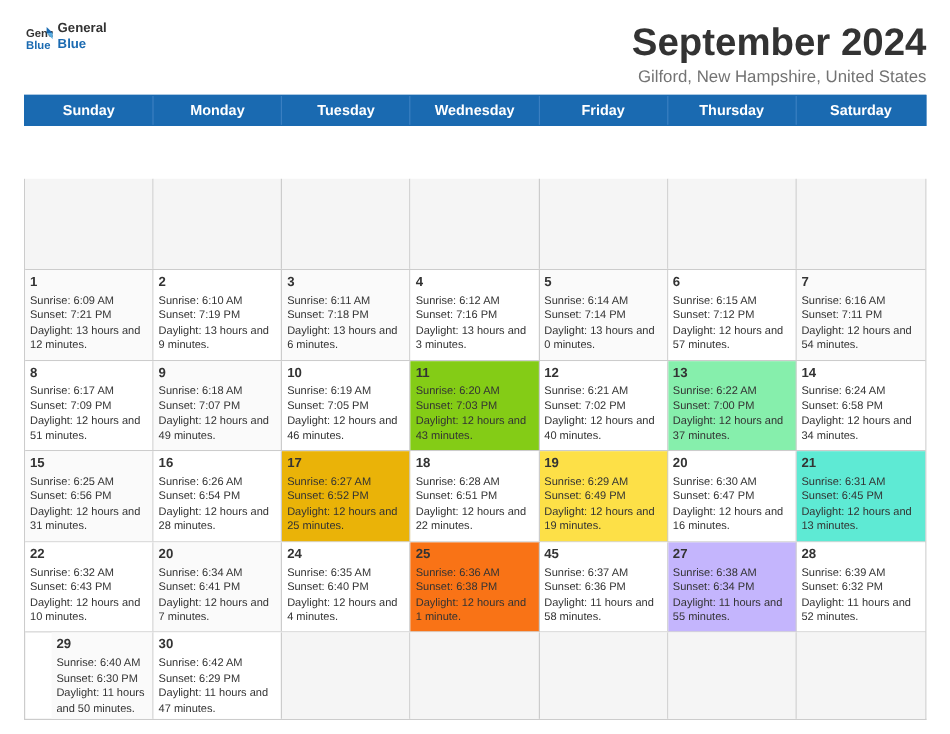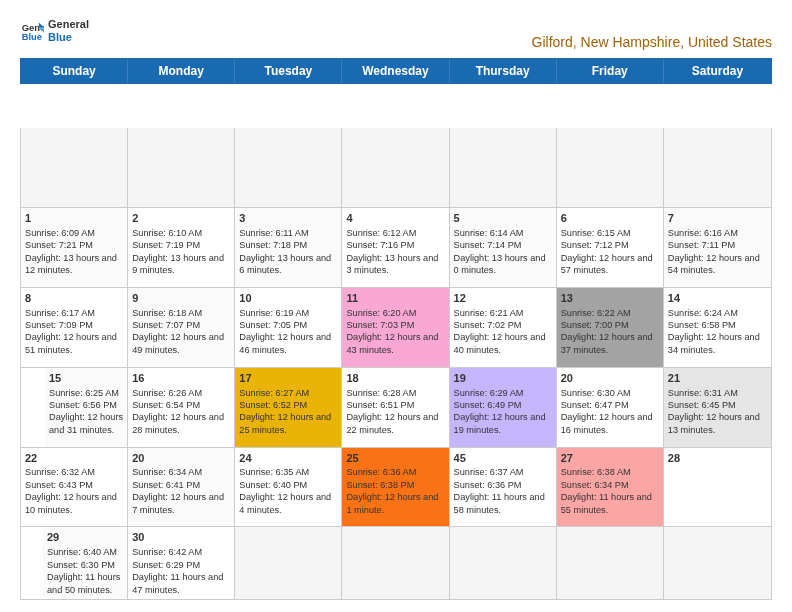--- a/index.html
+++ b/index.html
@@ -36,22 +36,22 @@
       text-align: right;
     }
     .month-title {
       font-size: 32px;
       font-weight: bold;
       color: #333;
       line-height: 1.1;
     }
     .location {
       font-size: 14px;
-      color: #a16207;
-      margin-top: 16px;
+      color: #737373;
+      margin-top: 2px;
       text-align: right;
     }
     .calendar {
       flex: 1;
       display: flex;
       flex-direction: column;
       gap: 44px;
     }
     .cal-header {
       display: grid;
@@ -120,32 +120,33 @@
         <text x="2" y="25" font-size="11" font-weight="bold" fill="#1a6ab1">Blue</text>
         <polygon points="22,4 28,10 22,10" fill="#1a6ab1"></polygon>
         <polygon points="22,10 28,10 28,16" fill="#5aace0"></polygon>
       </svg>
       <div>
         <div style="font-size:11px;font-weight:bold;color:#333;line-height:1.2;">General</div>
         <div style="font-size:11px;font-weight:bold;color:#1a6ab1;line-height:1.2;">Blue</div>
       </div>
     </div>
     <div class="title-block">
+      <div class="month-title">September 2024</div>
       <div class="location">Gilford, New Hampshire, United States</div>
     </div>
   </div>
 
   <div class="calendar">
     <div class="cal-header">
       <div class="cal-header-cell">Sunday</div>
       <div class="cal-header-cell">Monday</div>
       <div class="cal-header-cell">Tuesday</div>
       <div class="cal-header-cell">Wednesday</div>
+      <div class="cal-header-cell">Friday</div>
       <div class="cal-header-cell">Thursday</div>
-      <div class="cal-header-cell">Friday</div>
       <div class="cal-header-cell">Saturday</div>
     </div>
     <div class="cal-body" id="cal-body">
     <div class="cal-week">
           <div class="cal-cell empty"></div>
           <div class="cal-cell empty"></div>
           <div class="cal-cell empty"></div>
           <div class="cal-cell empty"></div>
           <div class="cal-cell empty"></div>
           <div class="cal-cell empty"></div>
@@ -187,63 +188,63 @@
             <div>Sunrise: 6:17 AM<br>Sunset: 7:09 PM<br>Daylight: 12 hours and 51 minutes.</div>
           </div>
           <div class="cal-cell" style="background: rgb(250, 250, 250);">
             <span class="day-num">9</span>
             <div>Sunrise: 6:18 AM<br>Sunset: 7:07 PM<br>Daylight: 12 hours and 49 minutes.</div>
           </div>
           <div class="cal-cell">
             <span class="day-num">10</span>
             <div>Sunrise: 6:19 AM<br>Sunset: 7:05 PM<br>Daylight: 12 hours and 46 minutes.</div>
           </div>
-          <div class="cal-cell" style="background: #f9a8d4;">
+          <div class="cal-cell" style="background: #84cc16;">
             <span class="day-num">11</span>
             <div>Sunrise: 6:20 AM<br>Sunset: 7:03 PM<br>Daylight: 12 hours and 43 minutes.</div>
           </div>
           <div class="cal-cell">
             <span class="day-num">12</span>
             <div>Sunrise: 6:21 AM<br>Sunset: 7:02 PM<br>Daylight: 12 hours and 40 minutes.</div>
           </div>
-          <div class="cal-cell" style="background: #a3a3a3;">
+          <div class="cal-cell" style="background: #86efac;">
             <span class="day-num">13</span>
             <div>Sunrise: 6:22 AM<br>Sunset: 7:00 PM<br>Daylight: 12 hours and 37 minutes.</div>
           </div>
           <div class="cal-cell">
             <span class="day-num">14</span>
             <div>Sunrise: 6:24 AM<br>Sunset: 6:58 PM<br>Daylight: 12 hours and 34 minutes.</div>
           </div>
         </div>
         <div class="cal-week">
-          <div class="cal-cell" style="background: rgb(250, 250, 250); margin-left: 24px;">
+          <div class="cal-cell" style="background: rgb(250, 250, 250);">
             <span class="day-num">15</span>
             <div>Sunrise: 6:25 AM<br>Sunset: 6:56 PM<br>Daylight: 12 hours and 31 minutes.</div>
           </div>
           <div class="cal-cell">
             <span class="day-num">16</span>
             <div>Sunrise: 6:26 AM<br>Sunset: 6:54 PM<br>Daylight: 12 hours and 28 minutes.</div>
           </div>
           <div class="cal-cell" style="background: #eab308;">
             <span class="day-num">17</span>
             <div>Sunrise: 6:27 AM<br>Sunset: 6:52 PM<br>Daylight: 12 hours and 25 minutes.</div>
           </div>
           <div class="cal-cell">
             <span class="day-num">18</span>
             <div>Sunrise: 6:28 AM<br>Sunset: 6:51 PM<br>Daylight: 12 hours and 22 minutes.</div>
           </div>
-          <div class="cal-cell" style="background: #c4b5fd;">
+          <div class="cal-cell" style="background: #fde047;">
             <span class="day-num">19</span>
             <div>Sunrise: 6:29 AM<br>Sunset: 6:49 PM<br>Daylight: 12 hours and 19 minutes.</div>
           </div>
           <div class="cal-cell">
             <span class="day-num">20</span>
             <div>Sunrise: 6:30 AM<br>Sunset: 6:47 PM<br>Daylight: 12 hours and 16 minutes.</div>
           </div>
-          <div class="cal-cell" style="background: #e5e5e5;">
+          <div class="cal-cell" style="background: #5eead4;">
             <span class="day-num">21</span>
             <div>Sunrise: 6:31 AM<br>Sunset: 6:45 PM<br>Daylight: 12 hours and 13 minutes.</div>
           </div>
         </div>
         <div class="cal-week">
           <div class="cal-cell">
             <span class="day-num">22</span>
             <div>Sunrise: 6:32 AM<br>Sunset: 6:43 PM<br>Daylight: 12 hours and 10 minutes.</div>
           </div>
           <div class="cal-cell" style="background: rgb(250, 250, 250);">
@@ -255,26 +256,27 @@
             <div>Sunrise: 6:35 AM<br>Sunset: 6:40 PM<br>Daylight: 12 hours and 4 minutes.</div>
           </div>
           <div class="cal-cell" style="background: #f97316;">
             <span class="day-num">25</span>
             <div>Sunrise: 6:36 AM<br>Sunset: 6:38 PM<br>Daylight: 12 hours and 1 minute.</div>
           </div>
           <div class="cal-cell">
             <span class="day-num">45</span>
             <div>Sunrise: 6:37 AM<br>Sunset: 6:36 PM<br>Daylight: 11 hours and 58 minutes.</div>
           </div>
-          <div class="cal-cell" style="background: #fca5a5;">
+          <div class="cal-cell" style="background: #c4b5fd;">
             <span class="day-num">27</span>
             <div>Sunrise: 6:38 AM<br>Sunset: 6:34 PM<br>Daylight: 11 hours and 55 minutes.</div>
           </div>
           <div class="cal-cell">
             <span class="day-num">28</span>
+            <div>Sunrise: 6:39 AM<br>Sunset: 6:32 PM<br>Daylight: 11 hours and 52 minutes.</div>
           </div>
         </div>
         <div class="cal-week">
           <div class="cal-cell" style="background: rgb(250, 250, 250); margin-left: 22px;">
             <span class="day-num">29</span>
             <div>Sunrise: 6:40 AM<br>Sunset: 6:30 PM<br>Daylight: 11 hours and 50 minutes.</div>
           </div>
           <div class="cal-cell">
             <span class="day-num">30</span>
             <div>Sunrise: 6:42 AM<br>Sunset: 6:29 PM<br>Daylight: 11 hours and 47 minutes.</div>

